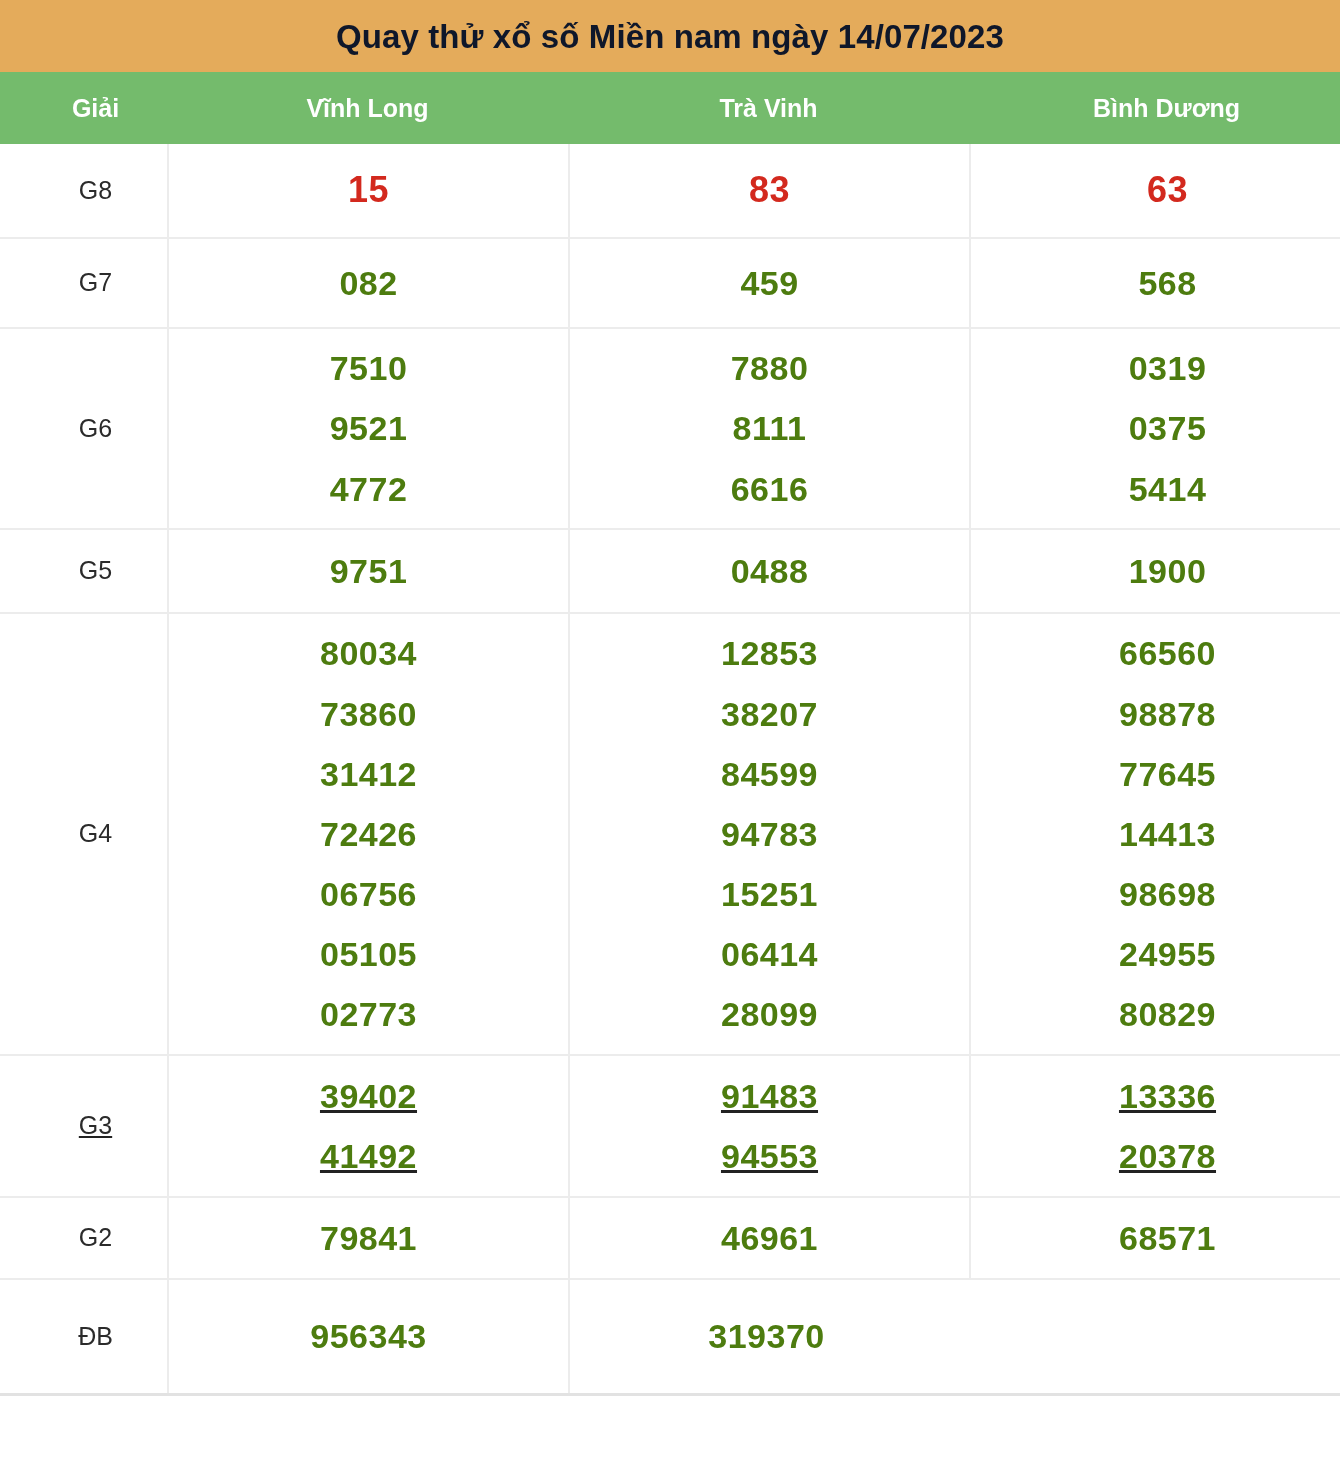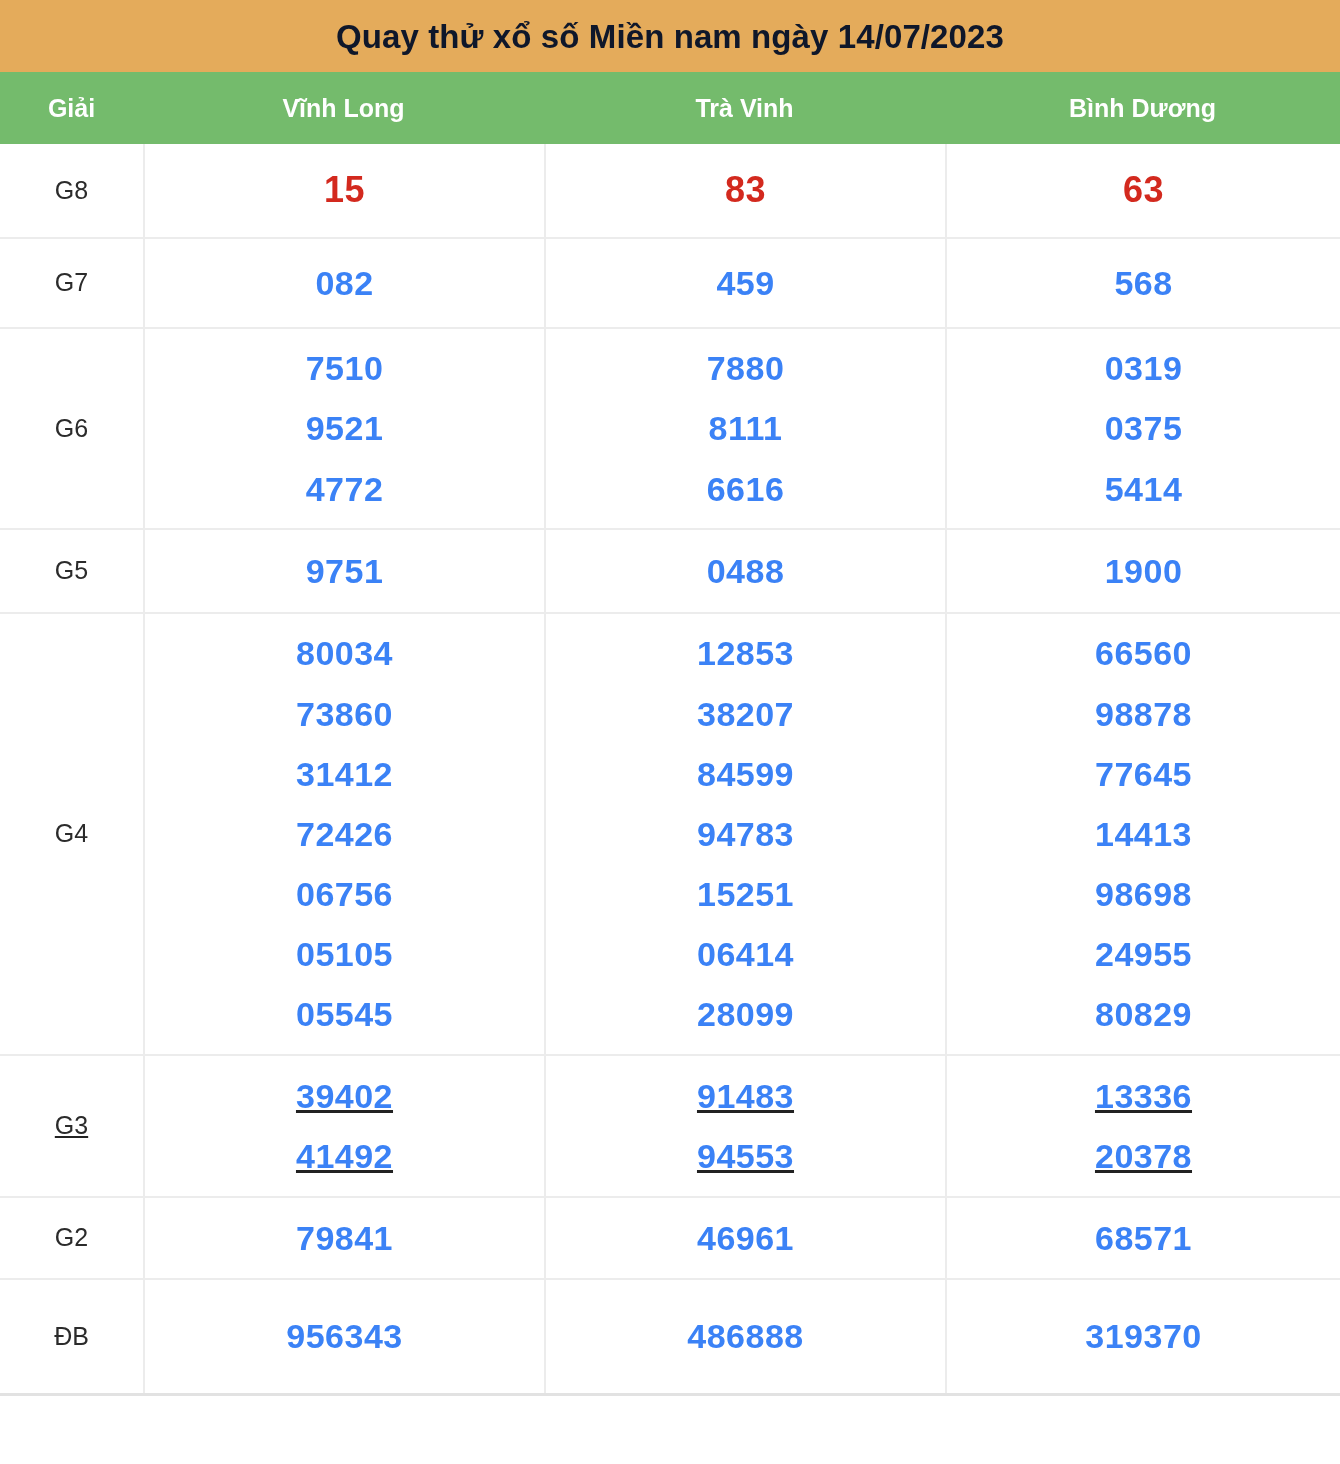--- a/index.html
+++ b/index.html
@@ -47,21 +47,21 @@
   }
   .col-head .cell {
     font-size: 25px;
     font-weight: bold;
     color: #ffffff;
     text-align: center;
     white-space: nowrap;
   }
 
   
-  .c-prize  { width: 143px; flex: 0 0 143px; }
+  .c-prize  { width: 143px; flex: 0 0 143px; margin-left: 24px; }
   .c-prov1  { width: 401px; flex: 0 0 401px; }
   .c-prov2  { width: 401px; flex: 0 0 401px; }
   .c-prov3  { width: 395px; flex: 0 0 395px; }
 
   
   .rows {
     border-bottom: 3px solid #e2e2e2;
   }
   .result-row {
     display: flex;
@@ -88,21 +88,21 @@
   .prize-label {
     font-size: 25px;
     font-weight: normal;
     color: #2b2b2b;
     line-height: 1.1;
   }
 
   .num {
     font-size: 34px;
     font-weight: bold;
-    color: #3b82f6;
+    color: #4d7c0f;
     line-height: 1.78;
     letter-spacing: 0.5px;
   }
 
   
   .row-g8 .num,
   .row-db .num {
     color: #d3291e;
   }
   .row-g8 .num { font-size: 36px; }
@@ -204,21 +204,21 @@
         <div class="cell c-prize">
           <span class="prize-label">G4</span>
         </div>
         <div class="cell c-prov1">
           <span class="num">80034</span>
           <span class="num">73860</span>
           <span class="num">31412</span>
           <span class="num">72426</span>
           <span class="num">06756</span>
           <span class="num">05105</span>
-          <span class="num">05545</span>
+          <span class="num">02773</span>
         </div>
         <div class="cell c-prov2">
           <span class="num">12853</span>
           <span class="num">38207</span>
           <span class="num">84599</span>
           <span class="num">94783</span>
           <span class="num">15251</span>
           <span class="num">06414</span>
           <span class="num">28099</span>
         </div>
@@ -263,22 +263,19 @@
           <span class="num">68571</span>
         </div>
       </div>
       <div class="result-row row-b">
         <div class="cell c-prize">
           <span class="prize-label">ĐB</span>
         </div>
         <div class="cell c-prov1">
           <span class="num">956343</span>
         </div>
-        <div class="cell c-prov2">
-          <span class="num">486888</span>
-        </div>
         <div class="cell c-prov3">
           <span class="num">319370</span>
         </div>
       </div>
     </div>
 
 </div>
 
 </body></html>

